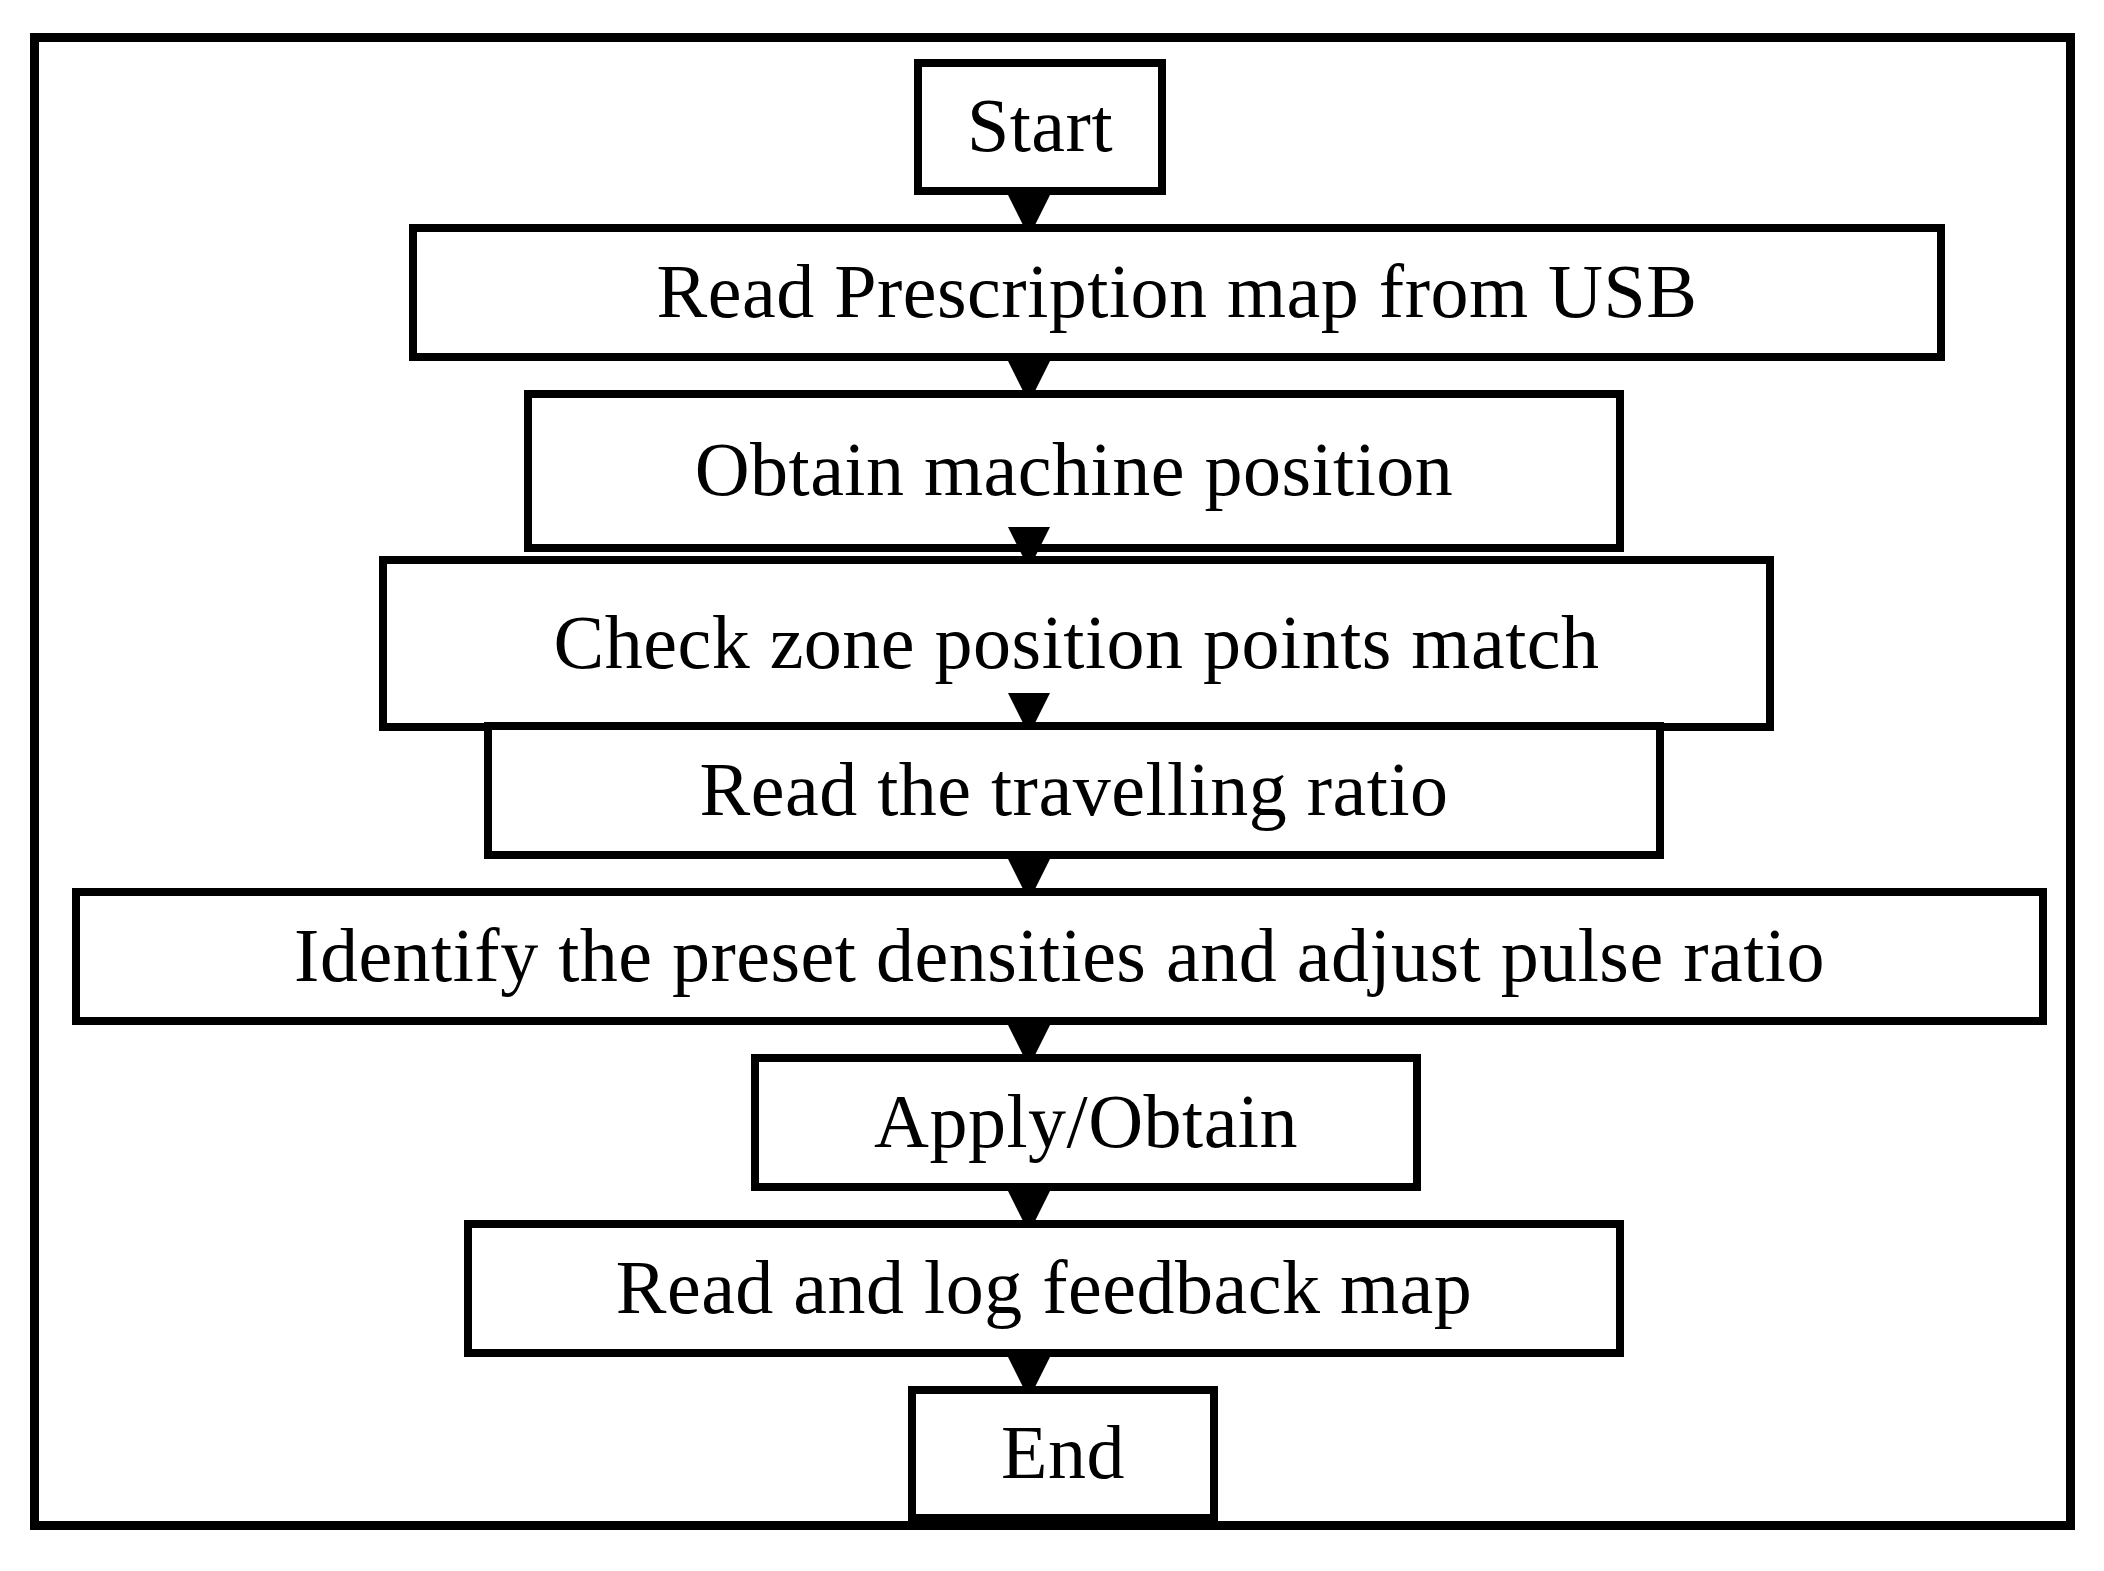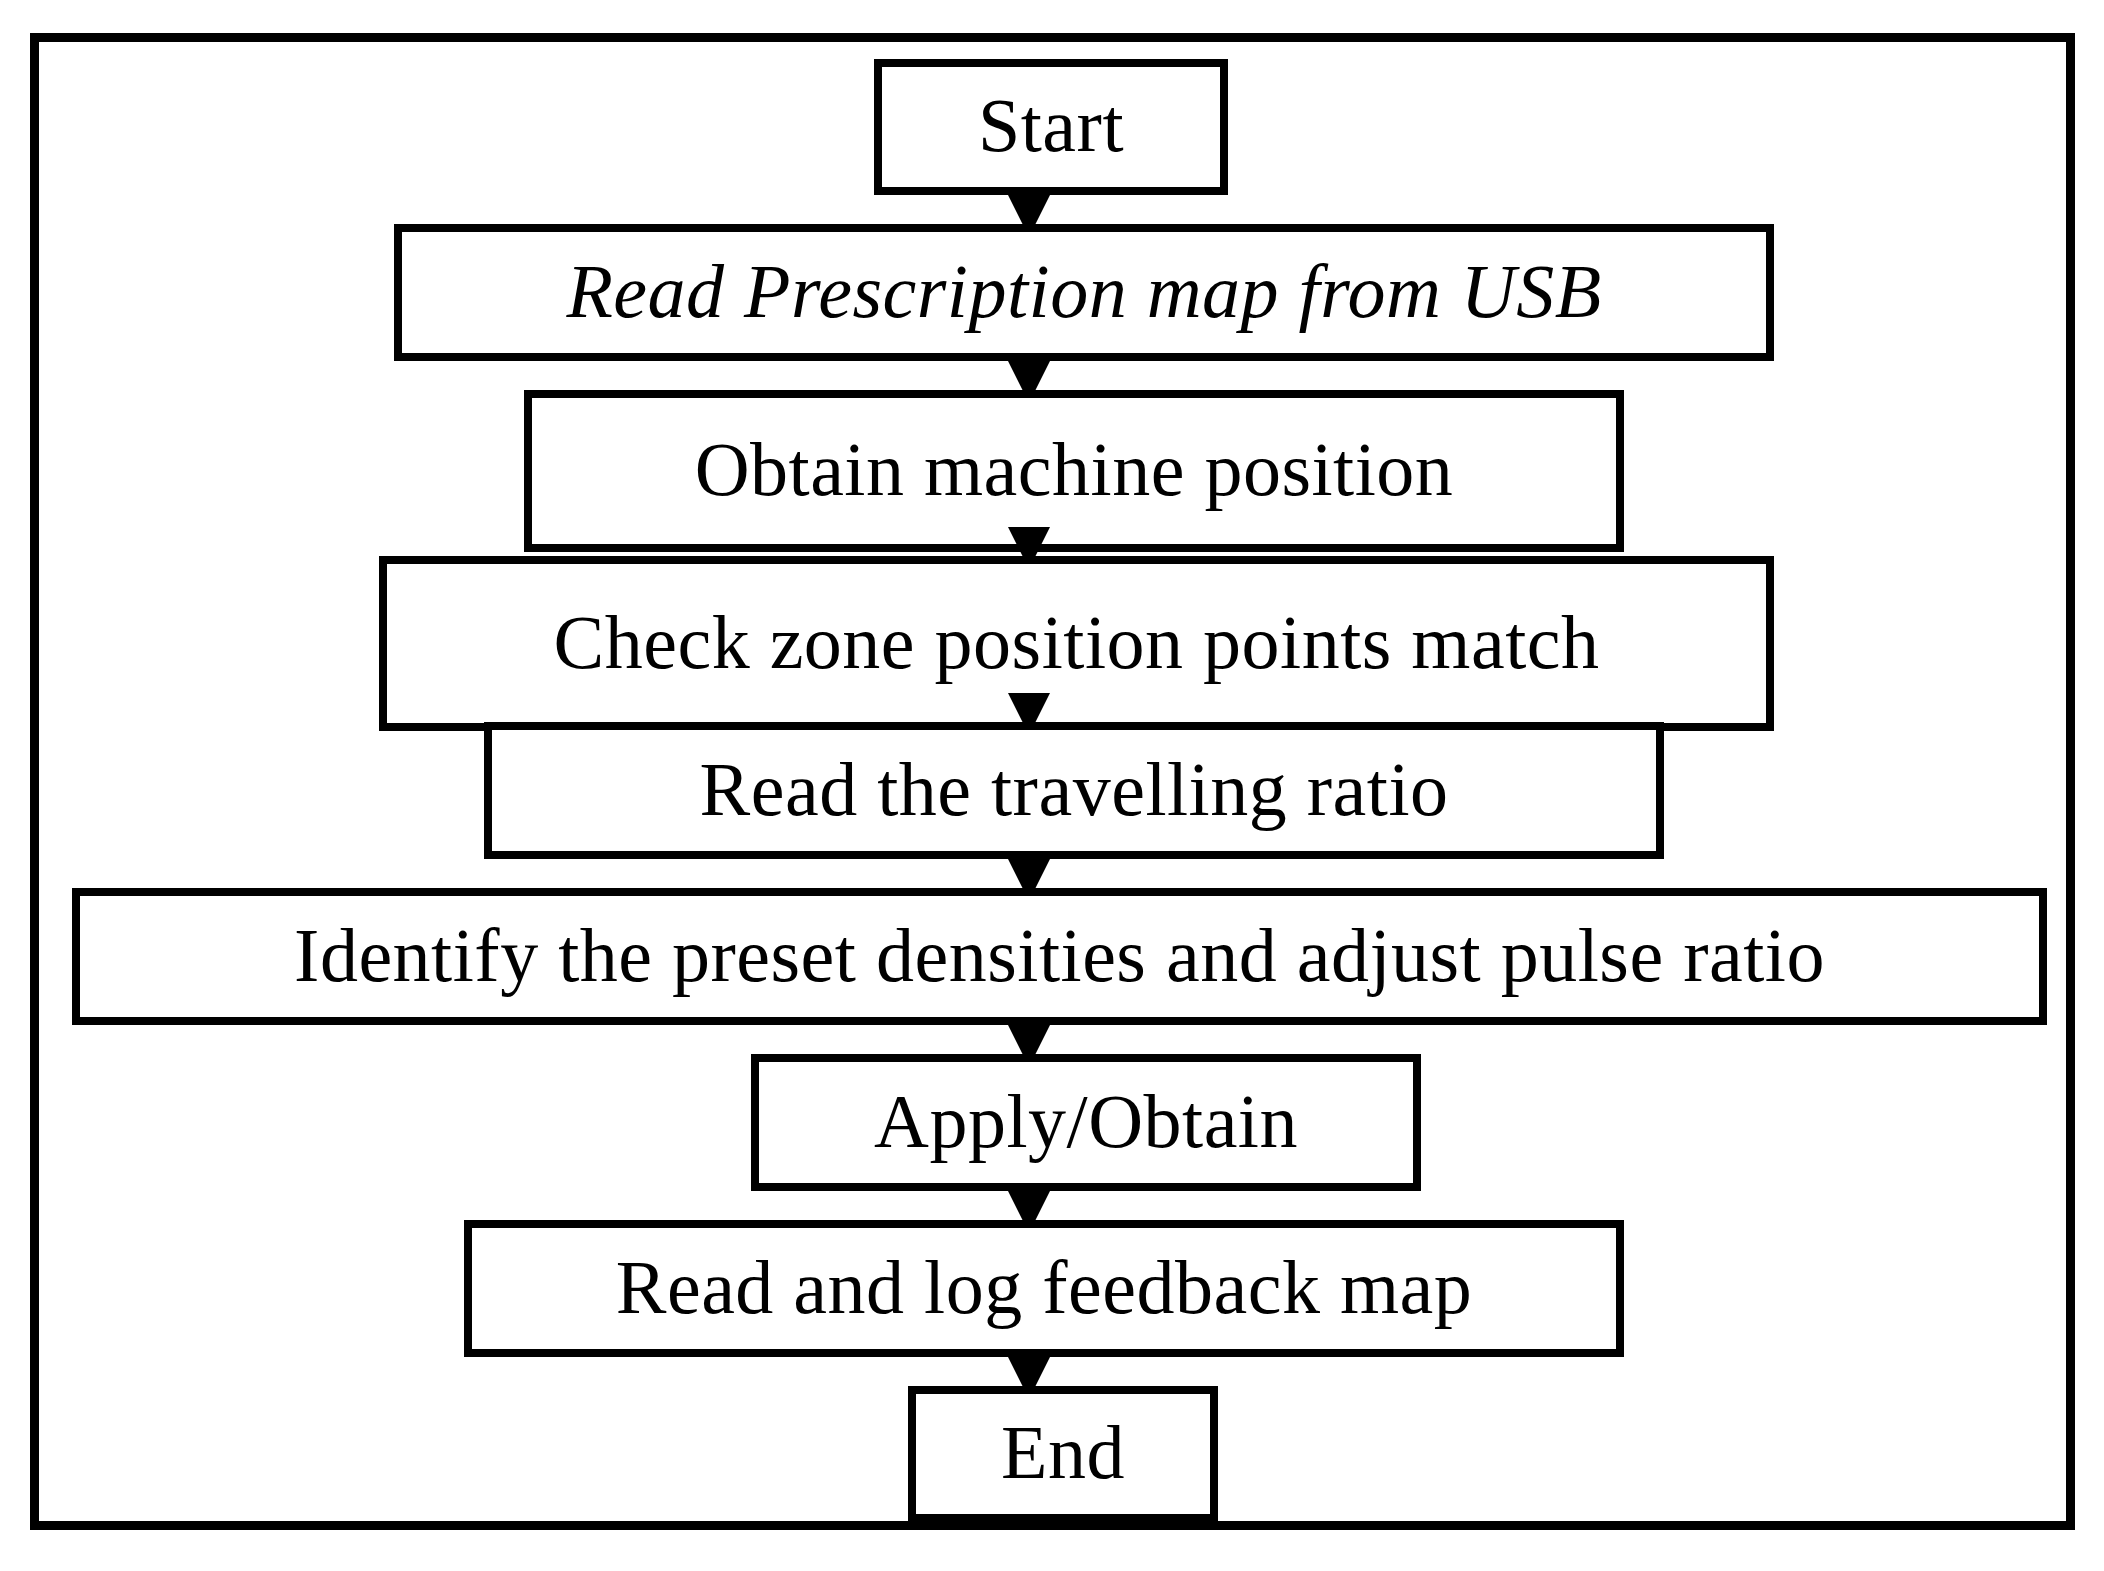--- a/index.html
+++ b/index.html
@@ -62,26 +62,26 @@
     border-right: 21px solid transparent;
     border-top: 42px solid #000000;
   }
 </style>
 </head>
 <body>
 
 <div id="canvas">
   <div id="frame">
 
-    <div class="node" style="left:835px; top:17px; width:354px; height:136px;text-align:right;">
+    <div class="node" style="left:875px; top:17px; width:252px; height:136px;text-align:right;">
       <span class="node-label">Start</span>
     </div>
     <div class="arrow" style="left:969px; top:153px;"></div>
 
-    <div class="node" style="left:355px; top:182px; width:1380px; height:137px;font-style:italic;">
+    <div class="node" style="left:370px; top:182px; width:1536px; height:137px;">
       <span class="node-label">Read Prescription map from USB</span>
     </div>
     <div class="arrow" style="left:969px; top:319px;"></div>
 
     <div class="node" style="left:485px; top:348px; width:1100px; height:162px;">
       <span class="node-label">Obtain machine position</span>
     </div>
     <div class="arrow" style="left:969px; top:485px;"></div>
 
     <div class="node" style="left:340px; top:514px; width:1395px; height:175px;">

